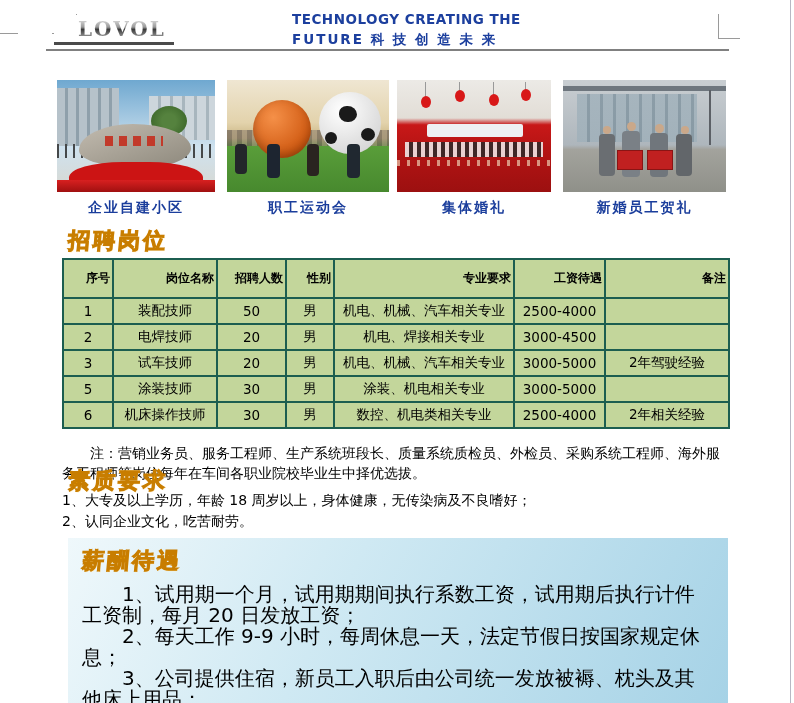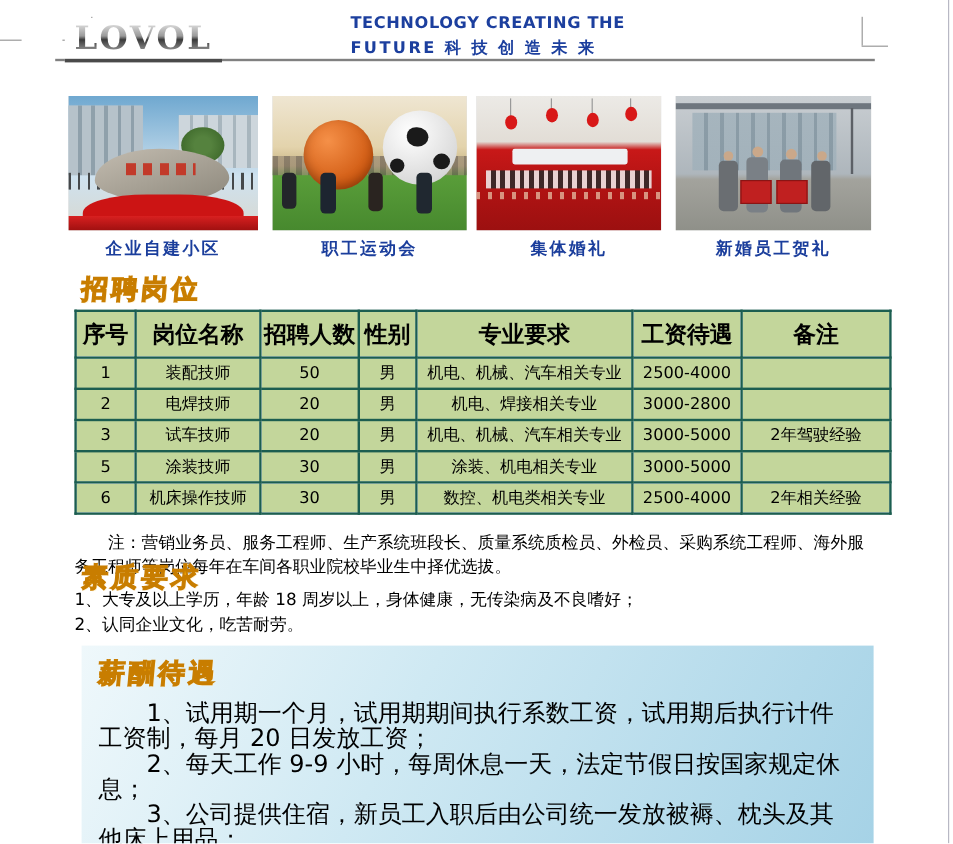--- a/index.html
+++ b/index.html
@@ -7,44 +7,44 @@
   .page{position:relative;width:794px;height:703px;background:#fff;overflow:hidden;}
 
   
   .vline{position:absolute;background:#9a9a9a;}
   .hline{position:absolute;background:#9a9a9a;}
   .page-edge{position:absolute;left:790px;top:0;width:1px;height:703px;background:#b8b8c4;}
   .header-divider{position:absolute;left:46px;top:49px;width:683px;height:2px;background:#808080;}
 
   
   .logo{position:absolute;left:54px;top:15px;background:#fff;padding:2px 8px 1px 8px;border-bottom:3px solid #4a4a4a;}
-  .logo span{font-size:27px;font-weight:bold;letter-spacing:2px;
+  .logo span{font-size:20px;font-weight:bold;letter-spacing:2px;
     background:linear-gradient(180deg,#f0f0f0 0%,#9a9a9a 42%,#3a3a3a 52%,#c8c8c8 100%);
     -webkit-background-clip:text;background-clip:text;color:transparent;
-    font-family:"DejaVu Serif","Liberation Serif",serif;}
+    font-family:"DejaVu Serif","Liberation Serif",serif;margin-left:16px;}
 
   .slogan{position:absolute;left:292px;top:11px;color:#1c3f9e;font-weight:bold;}
   .slogan .l1{font-size:13.5px;letter-spacing:.5px;}
   .slogan .l2{font-size:13.5px;letter-spacing:2px;margin-top:4px;}
 
   
   .photo{position:absolute;top:80px;height:112px;overflow:hidden;background:#ddd;}
   .photo *{position:absolute;}
   .caption{position:absolute;top:199px;text-align:center;color:#1b3e9c;font-weight:bold;font-size:14px;letter-spacing:2px;}
 
   
   .gold-title{display:inline-block;font-size:22px;font-weight:bold;color:#ffb000;
     -webkit-text-stroke:1px #c87d00;letter-spacing:3px;transform:skewX(-5deg);
     text-shadow:1px 1px 0 rgba(255,240,200,.7);}
 
   
   table.recruit{position:absolute;left:62px;top:258px;border-collapse:collapse;table-layout:fixed;}
   table.recruit th,table.recruit td{border:2px solid #1c5e50;background:#c3d69b;color:#000;
     text-align:center;vertical-align:middle;padding:0 2px;overflow:hidden;white-space:nowrap;}
-  table.recruit th{height:37px;font-size:19px;font-weight:bold;}
+  table.recruit th{height:37px;font-size:12px;font-weight:bold;text-align:right;}
   table.recruit td{height:24px;font-size:13.5px;font-weight:normal;}
 
   .body-text{position:absolute;color:#000;font-size:14px;line-height:20px;}
   .note{left:62px;top:443px;width:666px;text-indent:2em;}
   .q-items{left:62px;top:490px;width:666px;line-height:21px;}
 
   
   .salary-box{position:absolute;left:68px;top:538px;width:660px;height:180px;
     background:linear-gradient(118deg,#eff8fb 0%,#cfe9f3 40%,#a5d2e6 100%);
     padding:6px 14px;box-sizing:border-box;}
@@ -168,21 +168,21 @@
       <td>机电、机械、汽车相关专业</td>
       <td>2500-4000</td>
       <td></td>
     </tr>
     <tr>
       <td>2</td>
       <td>电焊技师</td>
       <td>20</td>
       <td>男</td>
       <td>机电、焊接相关专业</td>
-      <td>3000-2800</td>
+      <td>3000-4500</td>
       <td></td>
     </tr>
     <tr>
       <td>3</td>
       <td>试车技师</td>
       <td>20</td>
       <td>男</td>
       <td>机电、机械、汽车相关专业</td>
       <td>3000-5000</td>
       <td>2年驾驶经验</td>

